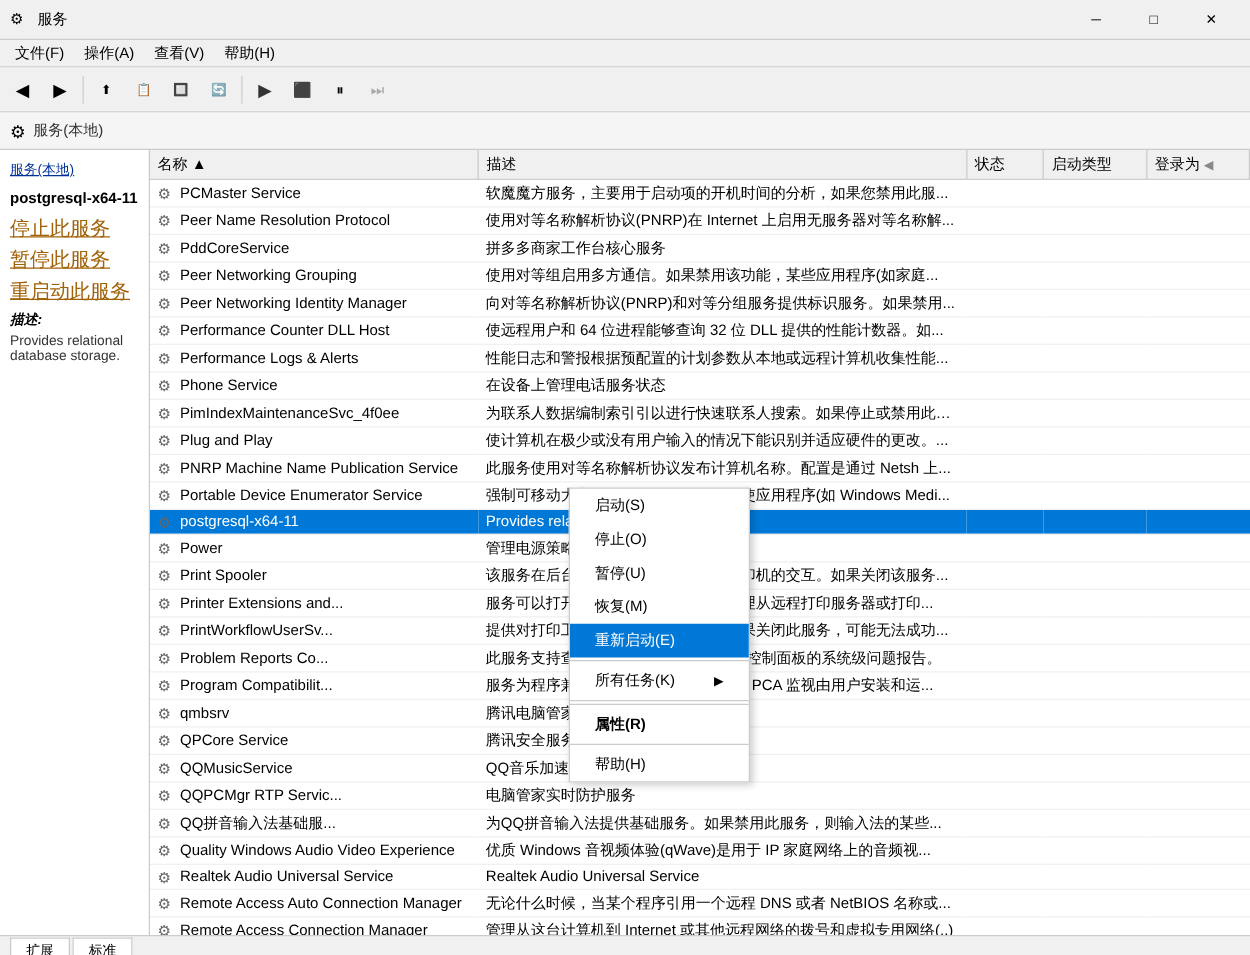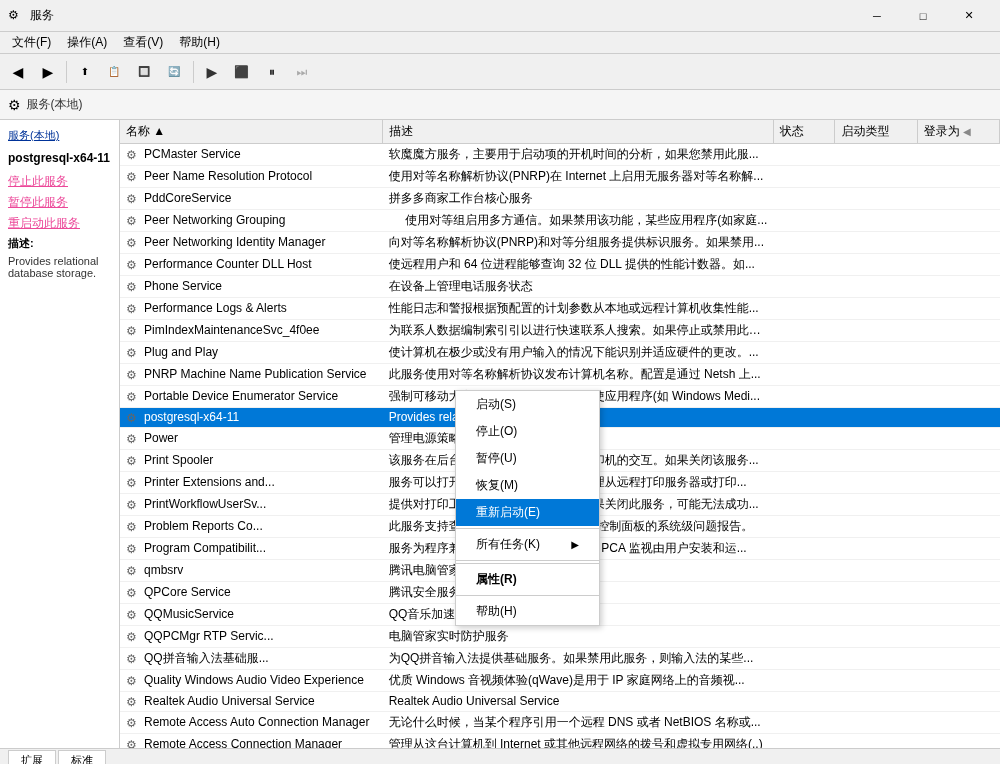--- a/index.html
+++ b/index.html
@@ -82,30 +82,31 @@
       cursor: pointer;
       margin-bottom: 8px;
     }
     .left-panel-service-name {
       font-size: 12px;
       font-weight: bold;
       margin-bottom: 8px;
     }
     .left-panel-actions a {
       display: block;
-      color: #ec4899;
+      color: #a16207;
       text-decoration: underline;
       cursor: pointer;
       margin-bottom: 4px;
-      font-size: 12px;
+      font-size: 16px;
     }
     .left-panel-desc-title {
       font-size: 11px;
       font-weight: bold;
       margin-bottom: 4px;
+      font-style: italic;
     }
     .left-panel-desc {
       font-size: 11px;
       color: #333;
     }
 
     
     .right-panel {
       flex: 1;
       background: white;
@@ -314,49 +315,49 @@
   </tr>
             <tr>
     <td class="col-name"><span class="service-icon" style="color:#666;">⚙</span>PddCoreService</td>
     <td class="col-desc" style="max-width:380px; overflow:hidden; text-overflow:ellipsis;">拼多多商家工作台核心服务</td>
     <td class="col-status"></td>
     <td class="col-start"></td>
     <td class="col-logon"></td>
   </tr>
             <tr>
     <td class="col-name"><span class="service-icon" style="color:#666;">⚙</span>Peer Networking Grouping</td>
-    <td class="col-desc" style="max-width:380px; overflow:hidden; text-overflow:ellipsis;text-align:right;">使用对等组启用多方通信。如果禁用该功能，某些应用程序(如家庭...</td>
+    <td class="col-desc" style="max-width:380px; overflow:hidden; text-overflow:ellipsis;">使用对等组启用多方通信。如果禁用该功能，某些应用程序(如家庭...</td>
     <td class="col-status"></td>
     <td class="col-start"></td>
     <td class="col-logon"></td>
   </tr>
             <tr>
     <td class="col-name"><span class="service-icon" style="color:#666;">⚙</span>Peer Networking Identity Manager</td>
     <td class="col-desc" style="max-width:380px; overflow:hidden; text-overflow:ellipsis;">向对等名称解析协议(PNRP)和对等分组服务提供标识服务。如果禁用...</td>
     <td class="col-status"></td>
     <td class="col-start"></td>
     <td class="col-logon"></td>
   </tr>
             <tr>
     <td class="col-name"><span class="service-icon" style="color:#666;">⚙</span>Performance Counter DLL Host</td>
     <td class="col-desc" style="max-width:380px; overflow:hidden; text-overflow:ellipsis;">使远程用户和 64 位进程能够查询 32 位 DLL 提供的性能计数器。如...</td>
     <td class="col-status"></td>
     <td class="col-start"></td>
     <td class="col-logon"></td>
   </tr>
             <tr>
+    <td class="col-name"><span class="service-icon" style="color:#666;">⚙</span>Performance Logs &amp; Alerts</td>
+    <td class="col-desc" style="max-width:380px; overflow:hidden; text-overflow:ellipsis;">性能日志和警报根据预配置的计划参数从本地或远程计算机收集性能...</td>
+    <td class="col-status"></td>
+    <td class="col-start"></td>
+    <td class="col-logon"></td>
+  </tr>
+            <tr>
     <td class="col-name"><span class="service-icon" style="color:#666;">⚙</span>Phone Service</td>
     <td class="col-desc" style="max-width:380px; overflow:hidden; text-overflow:ellipsis;">在设备上管理电话服务状态</td>
-    <td class="col-status"></td>
-    <td class="col-start"></td>
-    <td class="col-logon"></td>
-  </tr>
-            <tr>
-    <td class="col-name"><span class="service-icon" style="color:#666;">⚙</span>Performance Logs &amp; Alerts</td>
-    <td class="col-desc" style="max-width:380px; overflow:hidden; text-overflow:ellipsis;">性能日志和警报根据预配置的计划参数从本地或远程计算机收集性能...</td>
     <td class="col-status"></td>
     <td class="col-start"></td>
     <td class="col-logon"></td>
   </tr>
             <tr>
     <td class="col-name"><span class="service-icon" style="color:#666;">⚙</span>PimIndexMaintenanceSvc_4f0ee</td>
     <td class="col-desc" style="max-width:380px; overflow:hidden; text-overflow:ellipsis;">为联系人数据编制索引引以进行快速联系人搜索。如果停止或禁用此服...</td>
     <td class="col-status"></td>
     <td class="col-start"></td>
     <td class="col-logon"></td>

